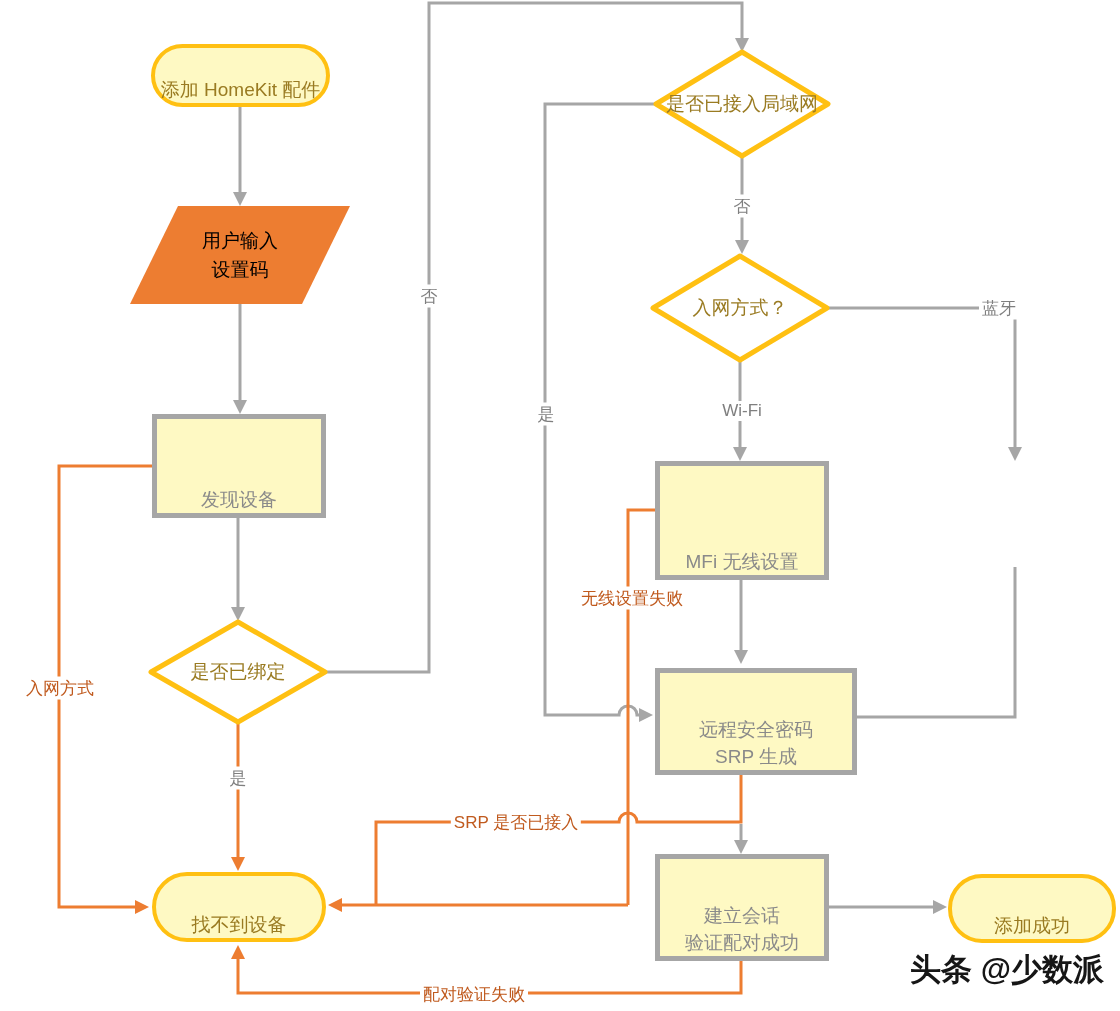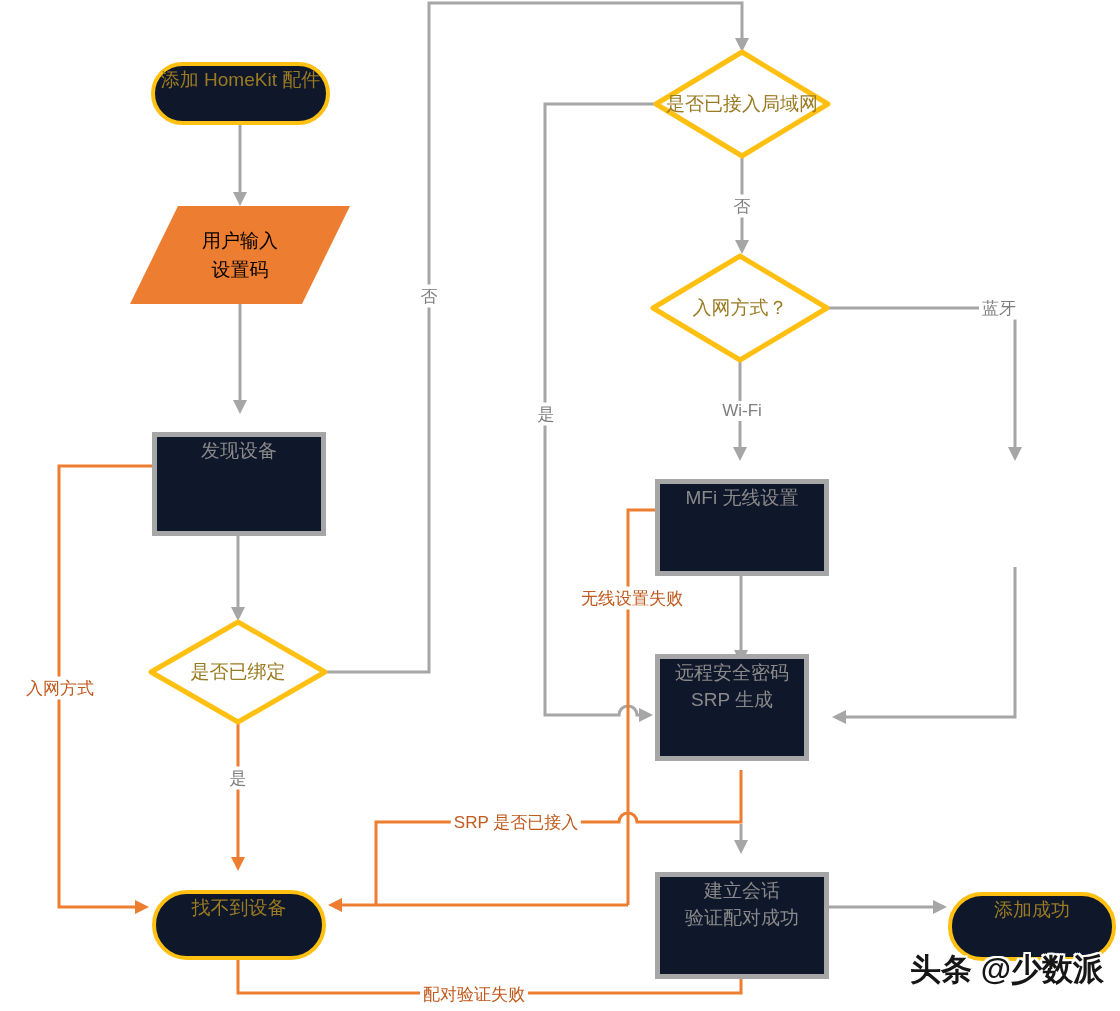--- a/index.html
+++ b/index.html
@@ -4,22 +4,22 @@
 <style>
   html,body { margin:0; padding:0; background:#fff; }
   #canvas {
     position:relative; width:1120px; height:1011px;
     background:#fff; overflow:hidden;
     font-family:"Liberation Sans","DejaVu Sans",sans-serif;
   }
   #wires { position:absolute; left:0; top:0; width:1120px; height:1011px; }
   .node {
     position:absolute; box-sizing:border-box;
-    display:flex; flex-direction:column; align-items:center; justify-content:flex-start;
-    text-align:center; font-size:19px; line-height:27px; background:#0f172a;margin-top:18px;
+    display:flex; flex-direction:column; align-items:center; justify-content:flex-end;
+    text-align:center; font-size:19px; line-height:27px; background:#fef9c3;
   }
   .rect   { border:5px solid #A6A6A6; color:#8A8A8A; }
   .stadium{ border:4px solid #FFC012; color:#9A7B22; }
   .dtext  { position:absolute; display:flex; flex-direction:row; align-items:center;
             justify-content:center; text-align:center; color:#9A7B22;
             font-size:19px; line-height:26px; background:transparent; }
   .ptext  { position:absolute; display:flex; flex-direction:column; align-items:center;
             justify-content:center; text-align:center; color:#000000;
             font-size:19px; line-height:29px; background:transparent; }
   .elabel { position:absolute; transform:translate(-50%,-50%);
@@ -94,26 +94,26 @@
 
   <div class="dtext" style="left:657px; top:76px; width:170px; height:56px;">
     <span>是否已接入</span>
     <span>局域网</span>
   </div>
 
   <div class="dtext" style="left:655px; top:280px; width:170px; height:56px;">
     <span>入网方式？</span>
   </div>
 
-  <div class="node rect" style="left:655px; top:461px; width:174px; height:97px;">
+  <div class="node rect" style="left:655px; top:461px; width:174px; height:119px;">
     <span>MFi 无线设置</span>
   </div>
 
 
-  <div class="node rect" style="left:655px; top:636px; width:154px; height:107px;">
+  <div class="node rect" style="left:655px; top:668px; width:202px; height:107px;">
     <span>远程安全密码</span>
     <span>SRP 生成</span>
   </div>
 
   <div class="node rect" style="left:655px; top:854px; width:174px; height:107px;">
     <span>建立会话</span>
     <span>验证配对成功</span>
   </div>
 
   <div class="node stadium" style="left:152px; top:872px; width:174px; height:70px; border-radius:35px;">

